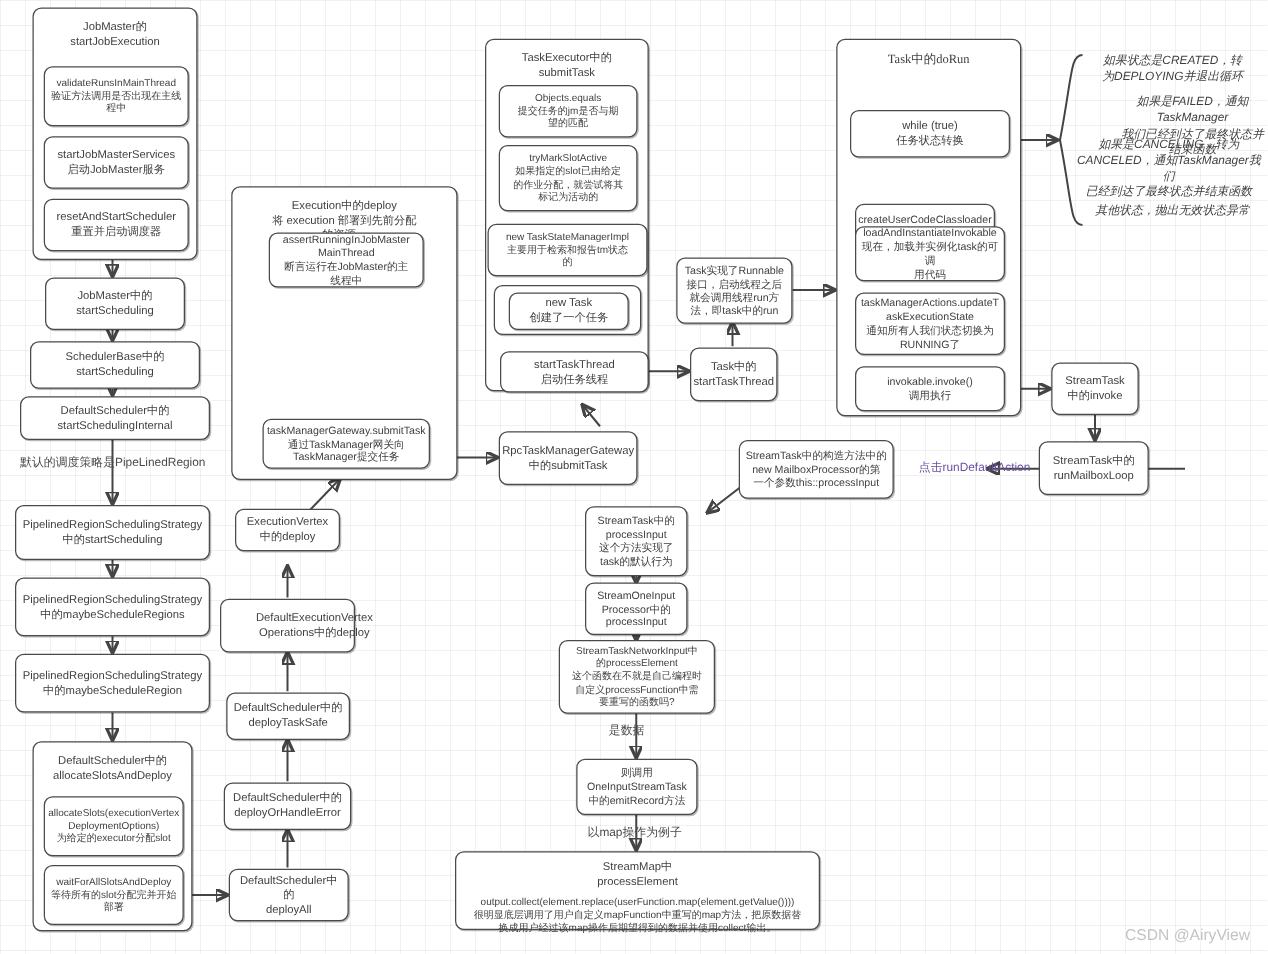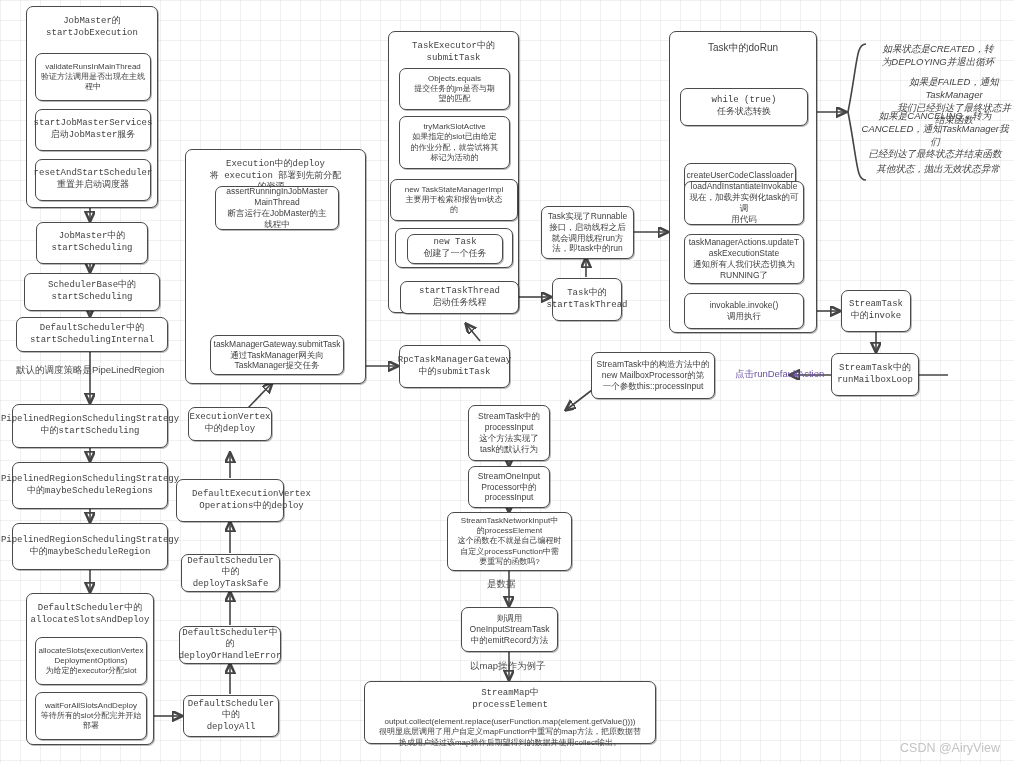--- a/index.html
+++ b/index.html
@@ -42,22 +42,22 @@
     box-shadow:1px 1px 0 rgba(0,0,0,0.28);
   }
   .group > .gtitle {
     position:absolute; left:0; right:0; top:9px;
     text-align:center;
     line-height:1.3;
     color:#3f3f3f;
     white-space:pre-line;
   }
   .txt { white-space:pre-line; }
-  .f10 { font-size:10px; }
-  .f9  { font-size:9px;font-family:Liberation Mono, monospace; }
+  .f10 { font-size:10px;font-family:Liberation Serif, serif; }
+  .f9  { font-size:9px; }
   .f85 { font-size:8.5px; }
   .f8  { font-size:8px; }
 
   .label {
     position:absolute;
     font-size:9.5px;
     color:#4a4a4a;
     white-space:nowrap;
   }
   .label.accent { color:#6a4fa3; }

